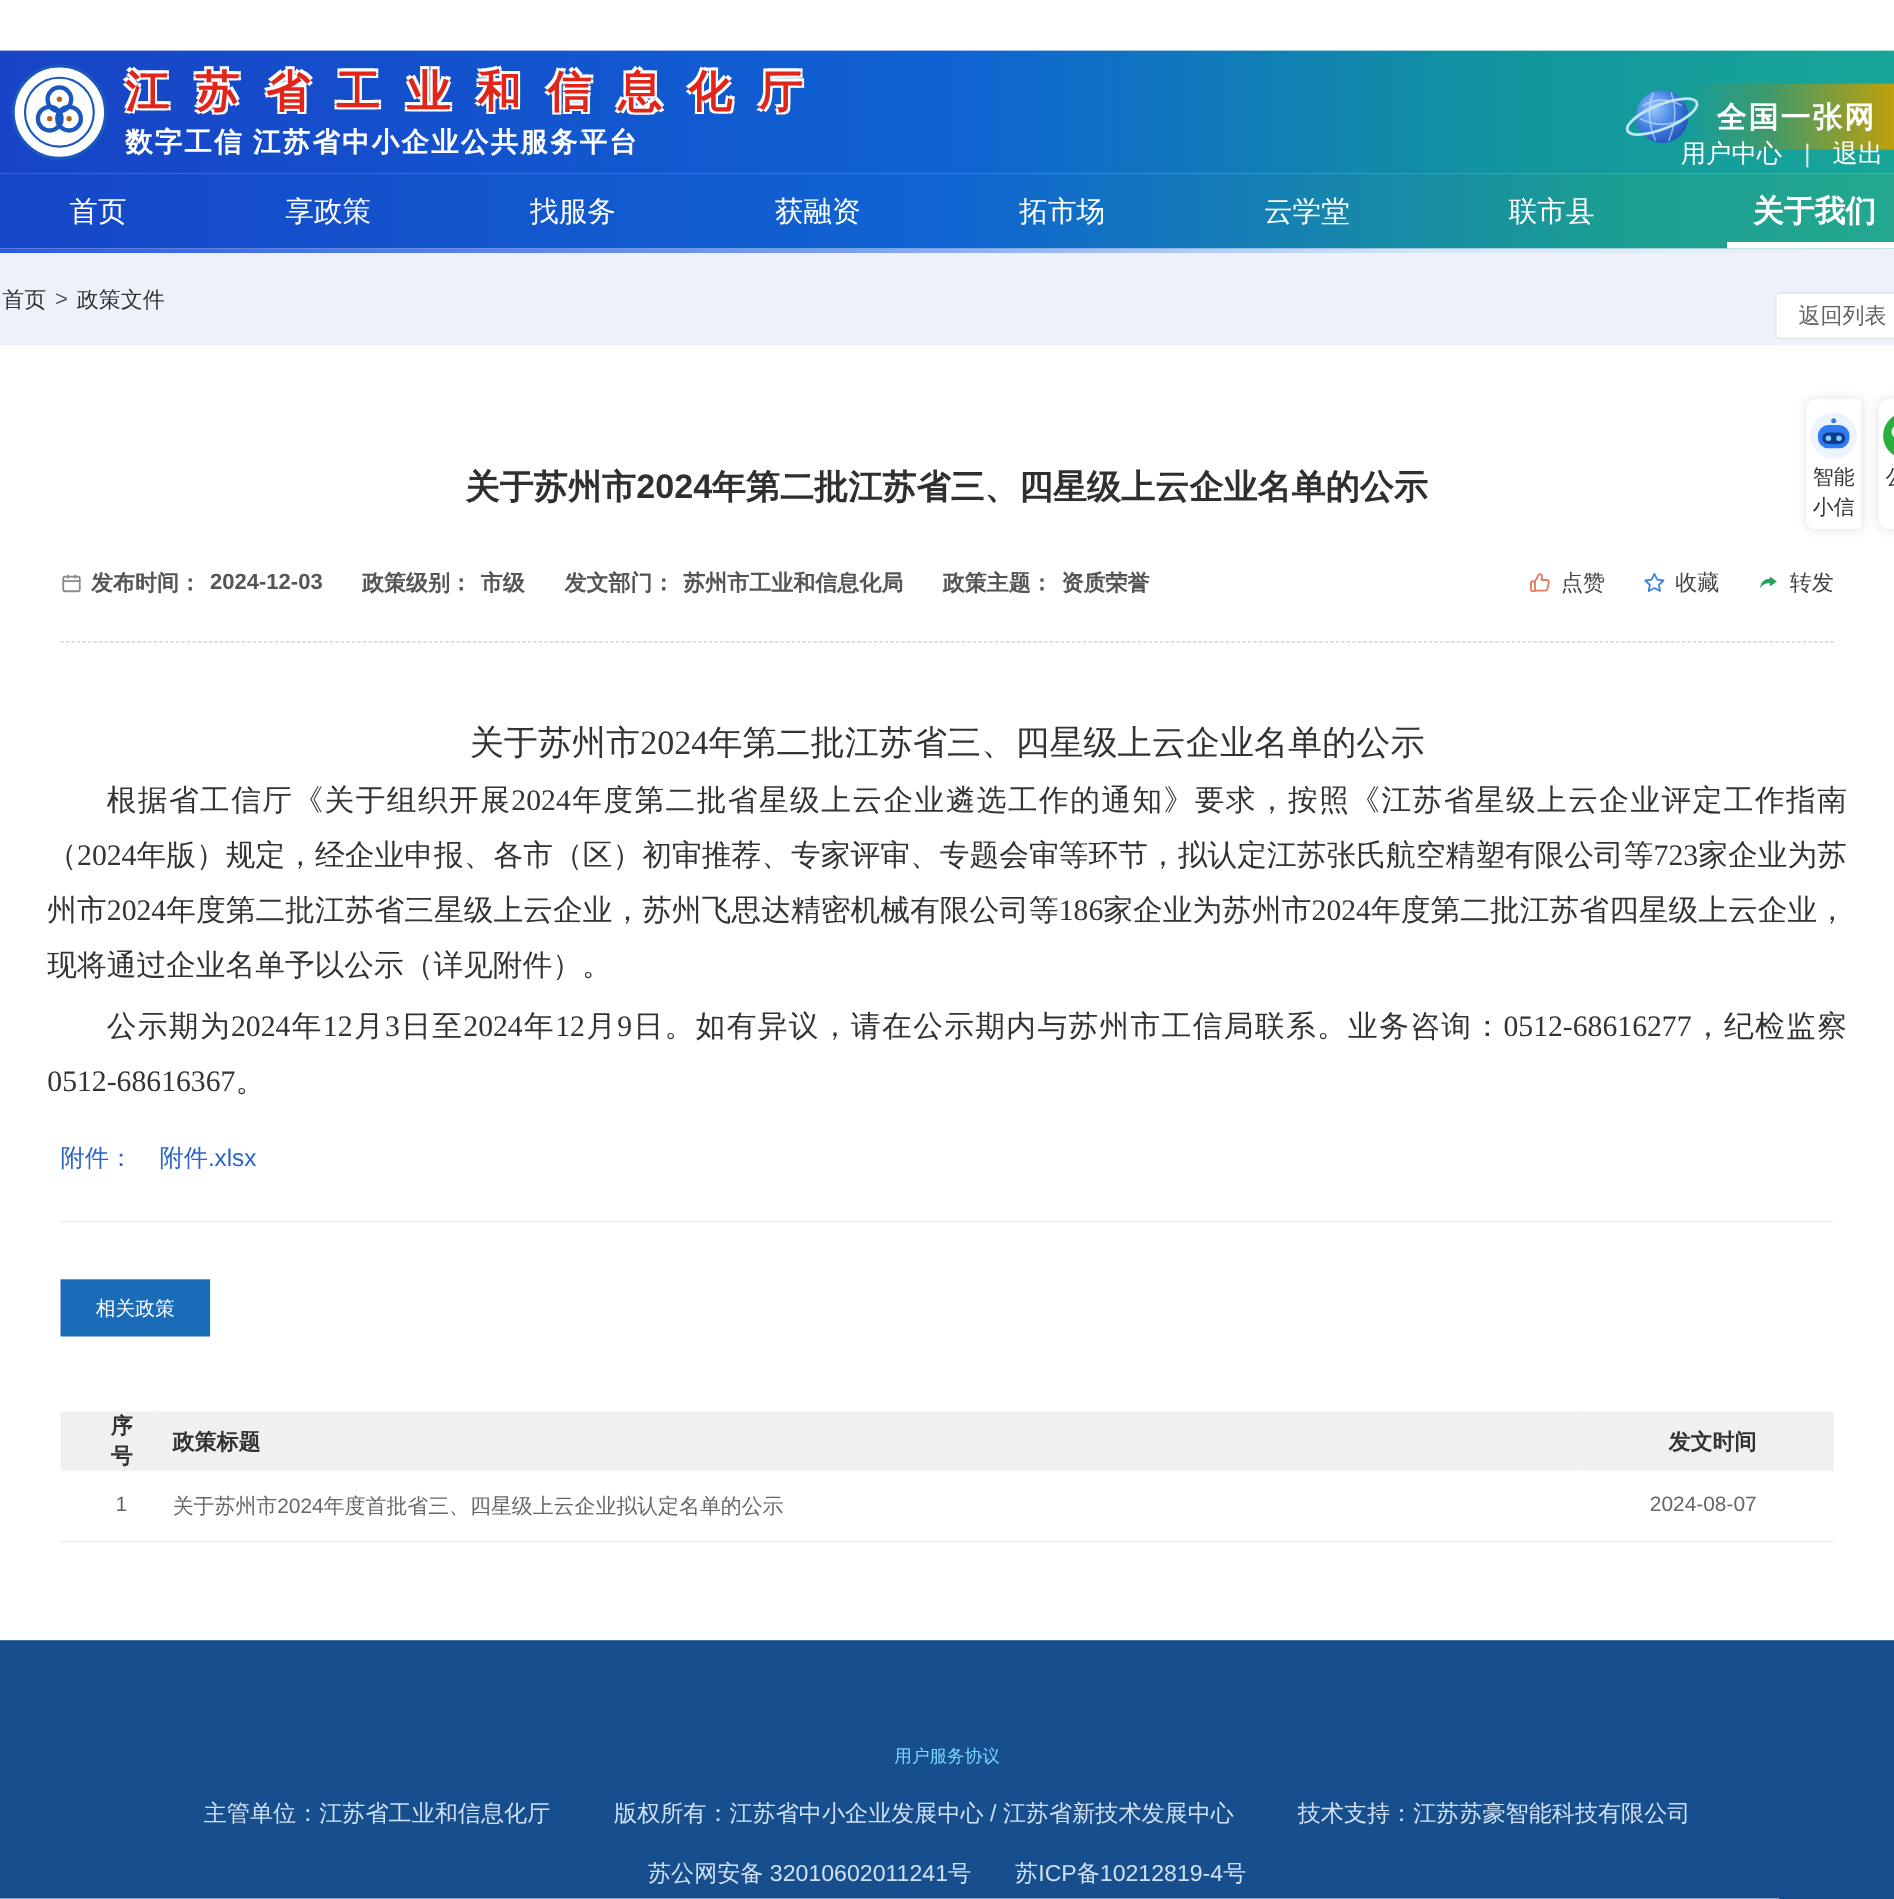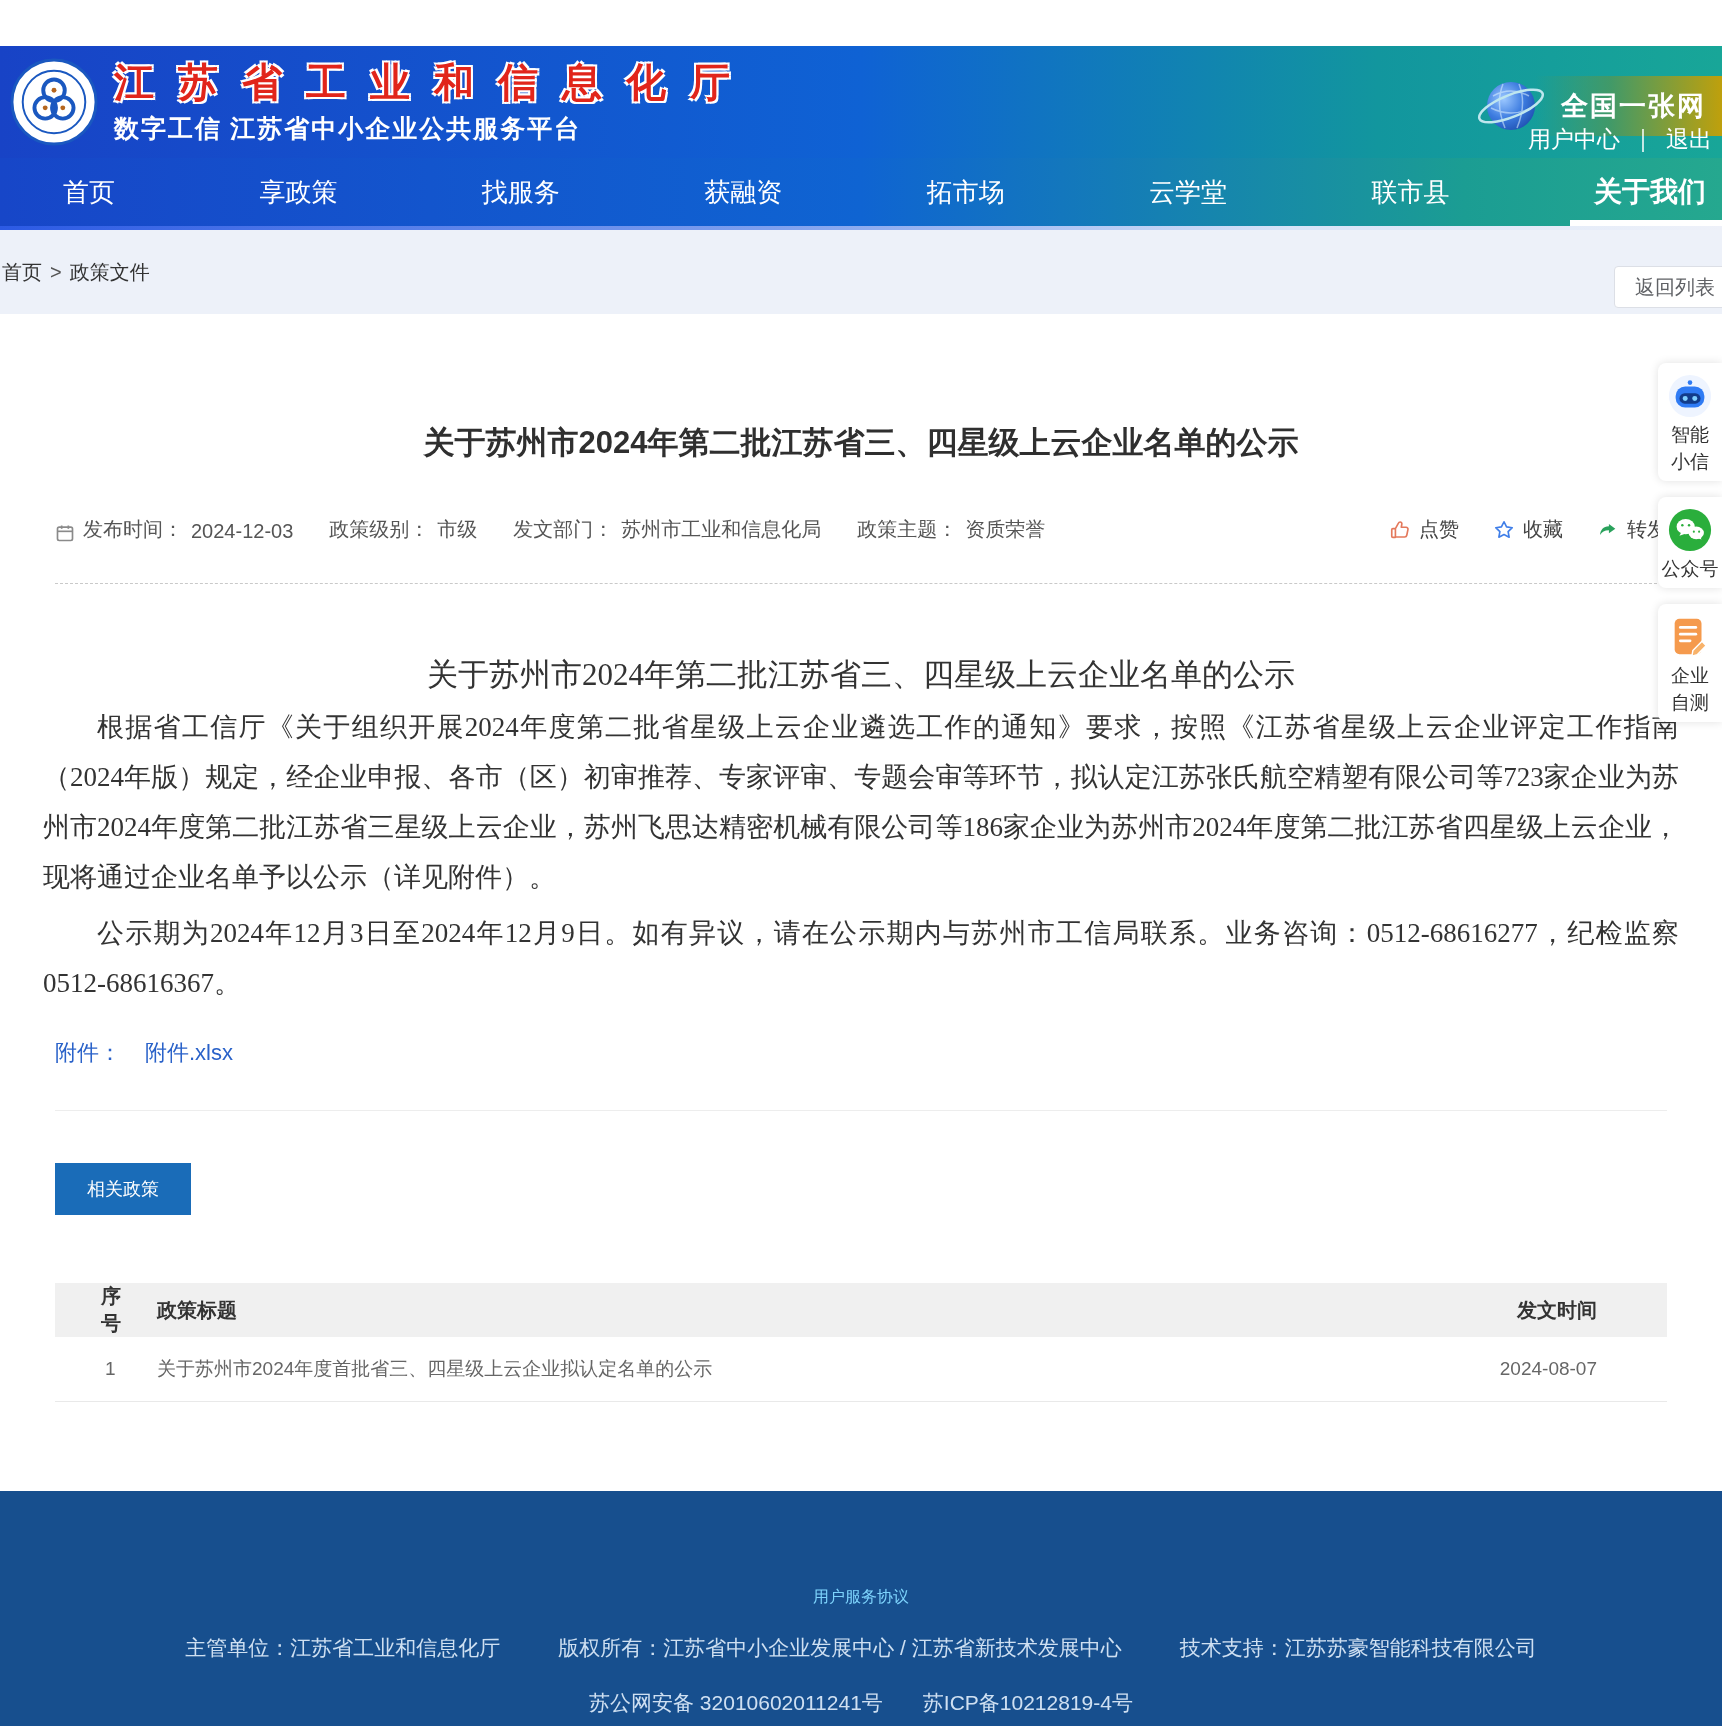--- a/index.html
+++ b/index.html
@@ -69,21 +69,21 @@
     font-size:20px; color:#606266; display:flex; align-items:center; cursor:pointer;
   }
 
   
   .main-wrap { background:#fff; padding:0 55px 89px; position:relative; }
   .article-title {
     padding-top:108px; text-align:center; font-size:31px; font-weight:bold; color:#2f2f2f;
   }
   .meta-row { margin-top:52px; display:flex; align-items:center; font-size:20px; color:#555; }
   .meta-left { display:flex; align-items:center; gap:36px; }
-  .meta-item { display:flex; align-items:flex-end; gap:8px; white-space:nowrap; }
+  .meta-item { display:flex; align-items:center; gap:8px; white-space:nowrap;font-weight:bold; }
   .meta-right { margin-left:auto; display:flex; align-items:center; gap:34px; }
   .action-item { display:flex; align-items:center; gap:8px; cursor:pointer; color:#444; white-space:nowrap; }
   .dashed-divider { margin-top:40px; border-top:1px dashed #c9c9c9; height:0; }
 
   .article-subtitle {
     margin-top:70px; text-align:center; font-size:31px; color:#333;
     font-family:"Liberation Serif","DejaVu Serif",serif;
   }
   .article-body {
     margin:6px -12px 0; font-family:"Liberation Serif","DejaVu Serif",serif;
@@ -110,22 +110,22 @@
 
   
   .site-footer { height:290px; background:#174f8e; text-align:center; }
   .f-link { padding-top:96px; font-size:16px; color:#7dd3fc; }
   .f-link span { cursor:pointer; }
   .f-row2 { margin-top:26px; font-size:21px; color:#cfe0f2; display:flex; justify-content:center; gap:58px; }
   .f-row3 { margin-top:27px; font-size:21px; color:#cfe0f2; display:flex; justify-content:center; gap:40px; }
 
   
   .float-panel {
-    position:absolute; top:363px; right:0; width:64px; z-index:20;
-    display:flex; flex-direction:column; gap:16px;
+    position:absolute; top:363px; right:16px; width:64px; z-index:20;
+    display:flex; gap:16px;
   }
   .float-card {
     background:#ffffff; border-radius:8px 0 0 8px; box-shadow:0 0 10px rgba(0,0,0,.12);
     padding:10px 2px 8px; text-align:center; cursor:pointer;
   }
   .float-icon { width:46px; height:46px; margin:0 auto; }
   .float-label { font-size:19px; color:#333; line-height:23px; margin-top:4px; }
 </style>
 </head>
 <body>

